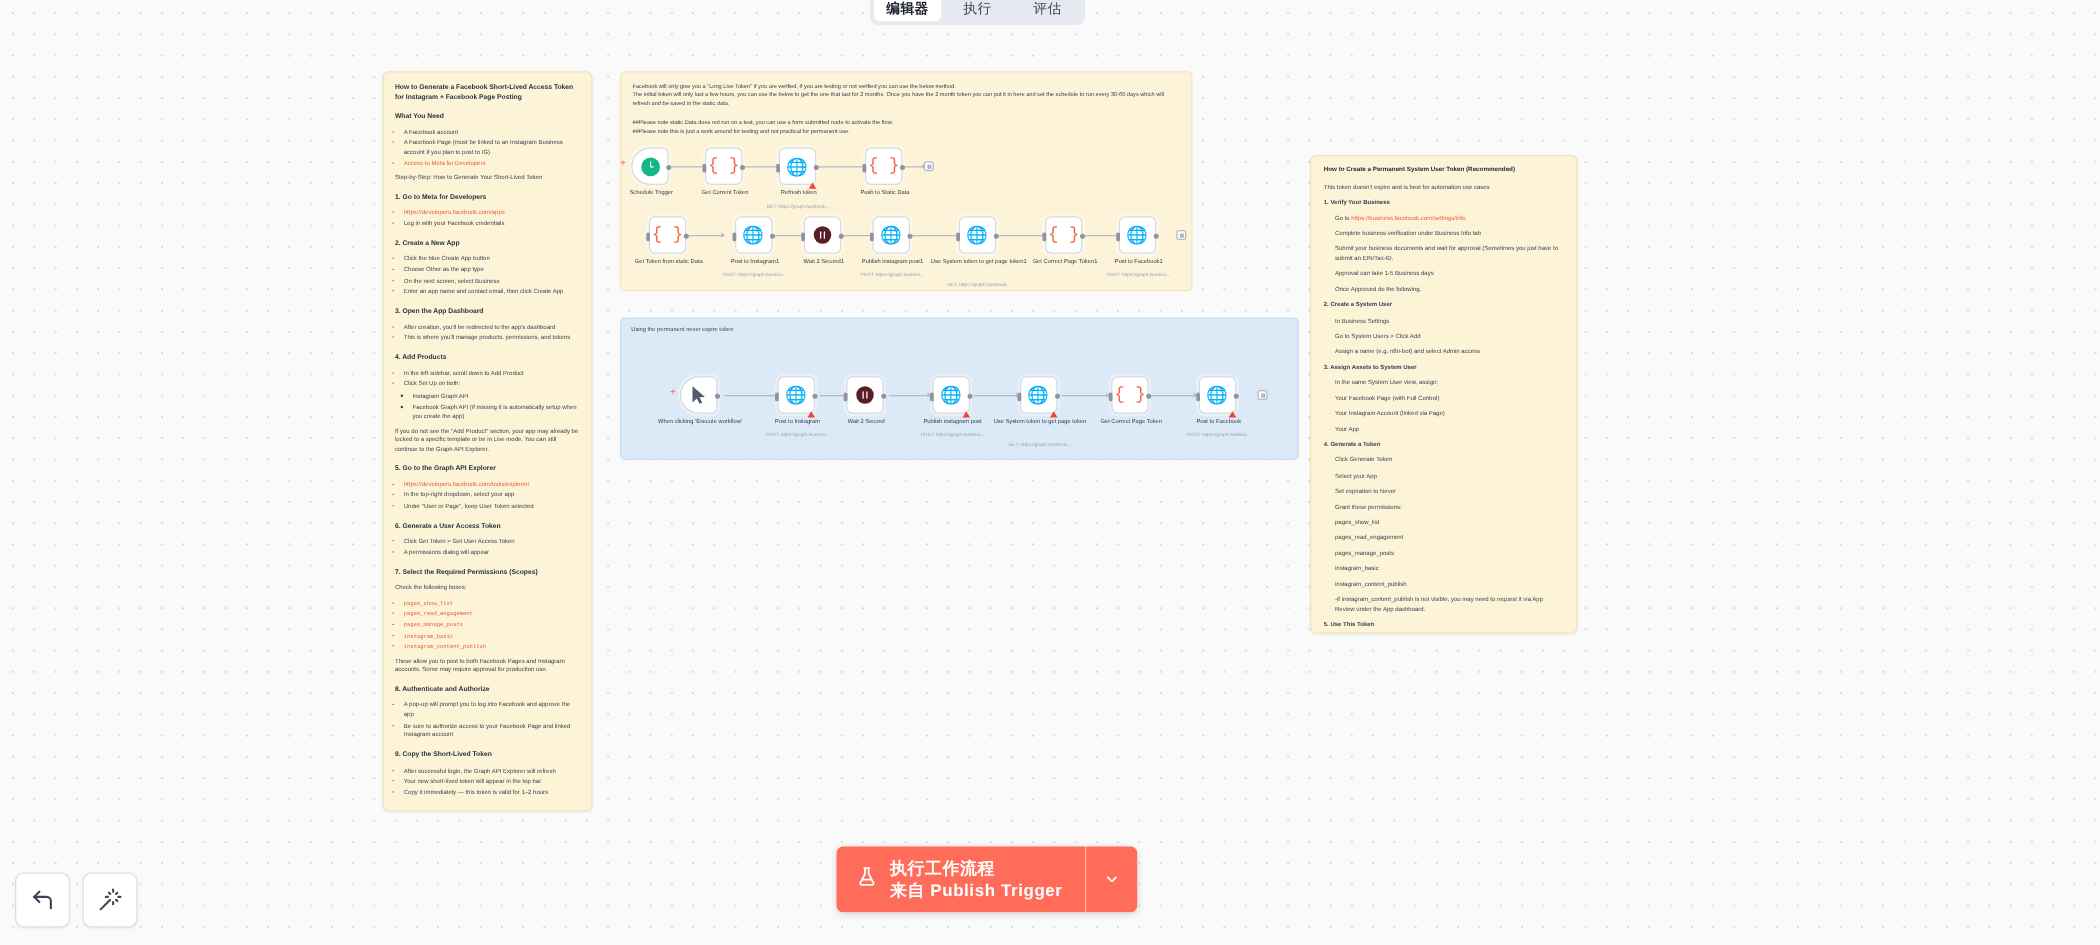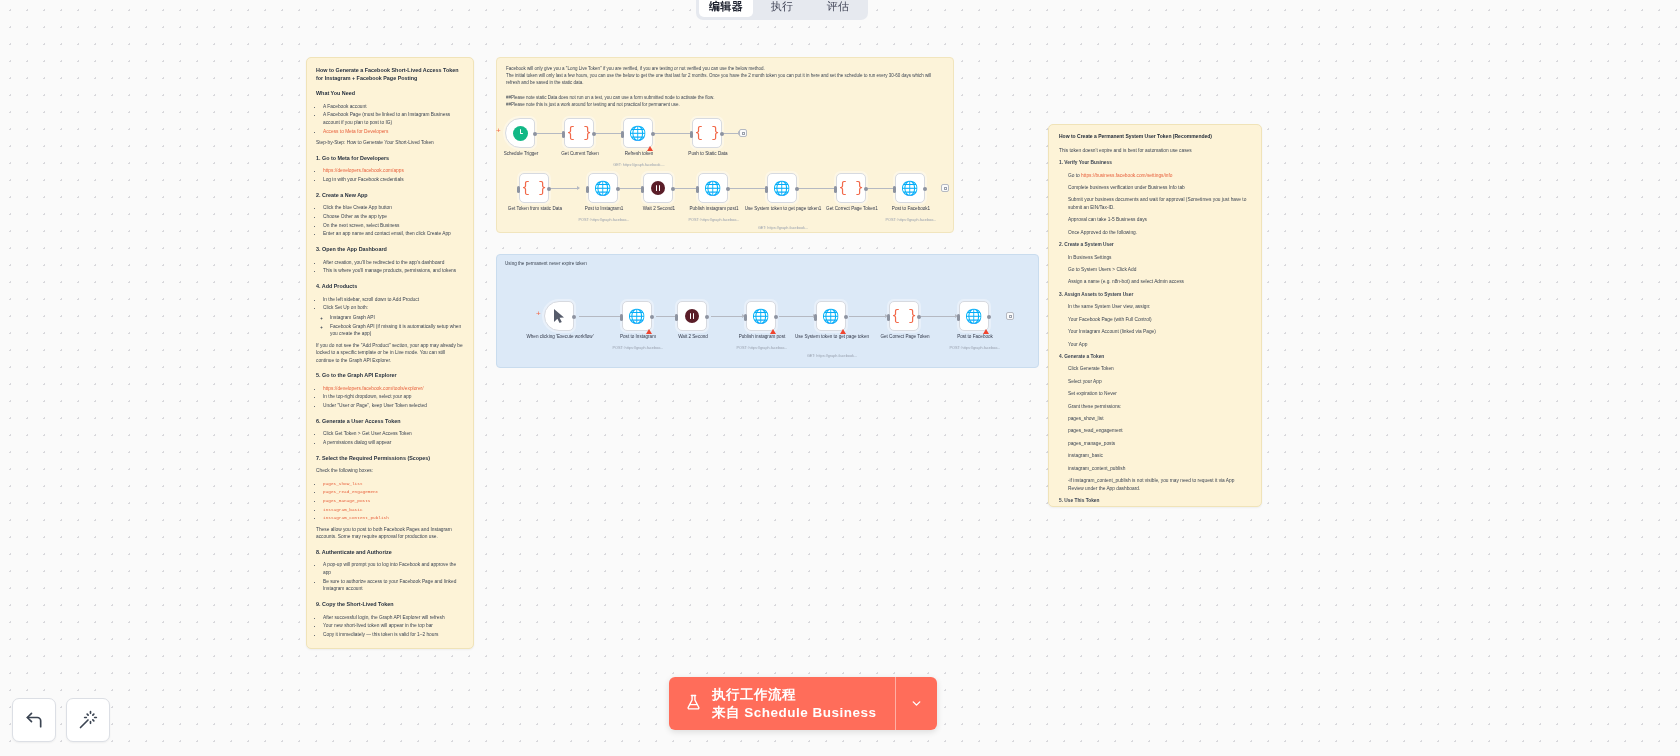--- a/index.html
+++ b/index.html
@@ -567,21 +567,21 @@
     <div class="exec-main">
       <span class="exec-flask">
         <svg width="17" height="19" viewBox="0 0 24 24" fill="none" stroke="#ffffff" stroke-width="2" stroke-linecap="round" stroke-linejoin="round">
           <path d="M9 2h6"></path>
             <path d="M10 2v6.5L4.5 19A1.5 1.5 0 0 0 6 21h12a1.5 1.5 0 0 0 1.5-2L14 8.5V2"></path>
           <path d="M7 15h10"></path>
         </svg>
       </span>
       <span class="exec-text">
         <span class="l1">执行工作流程</span>
-        <span class="l2">来自 Schedule Business</span>
+        <span class="l2">来自 Publish Trigger</span>
       </span>
     </div>
     <div class="exec-caret">
       <svg width="13" height="13" viewBox="0 0 24 24" fill="none" stroke="#ffffff" stroke-width="2.6" stroke-linecap="round" stroke-linejoin="round">
         <polyline points="6 9 12 15 18 9"></polyline>
       </svg>
     </div>
   </div>
 
 </div>

